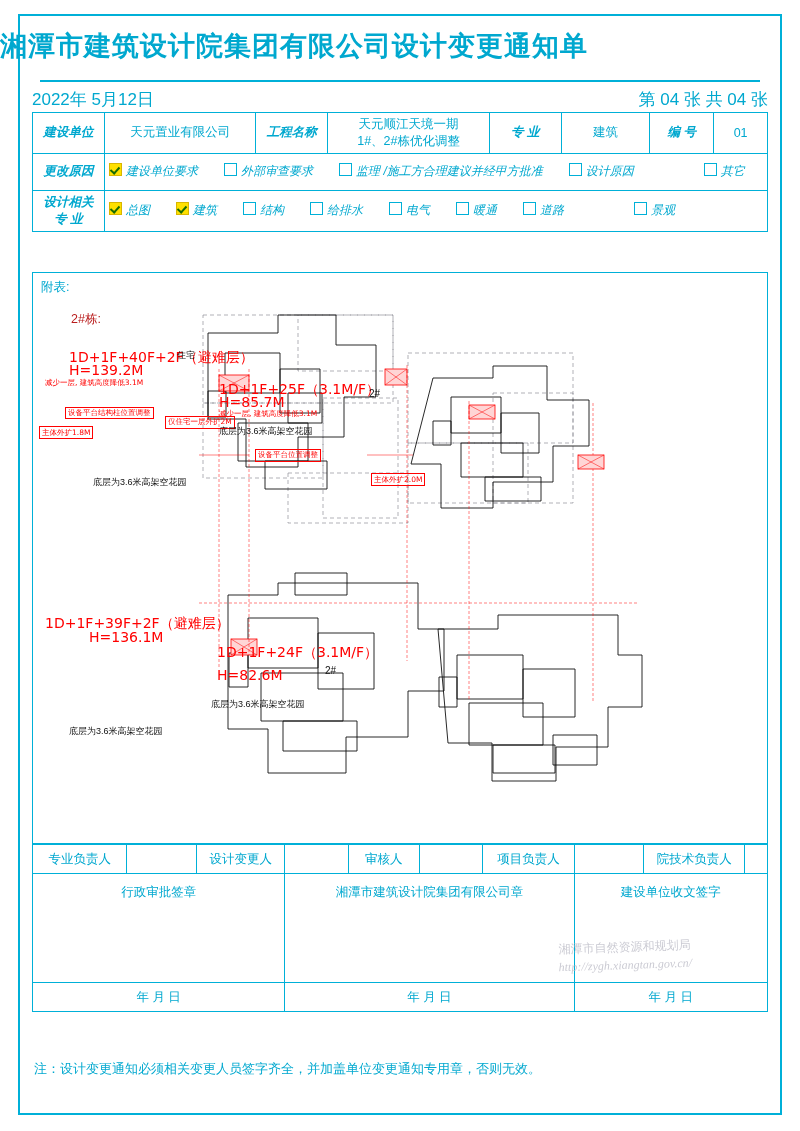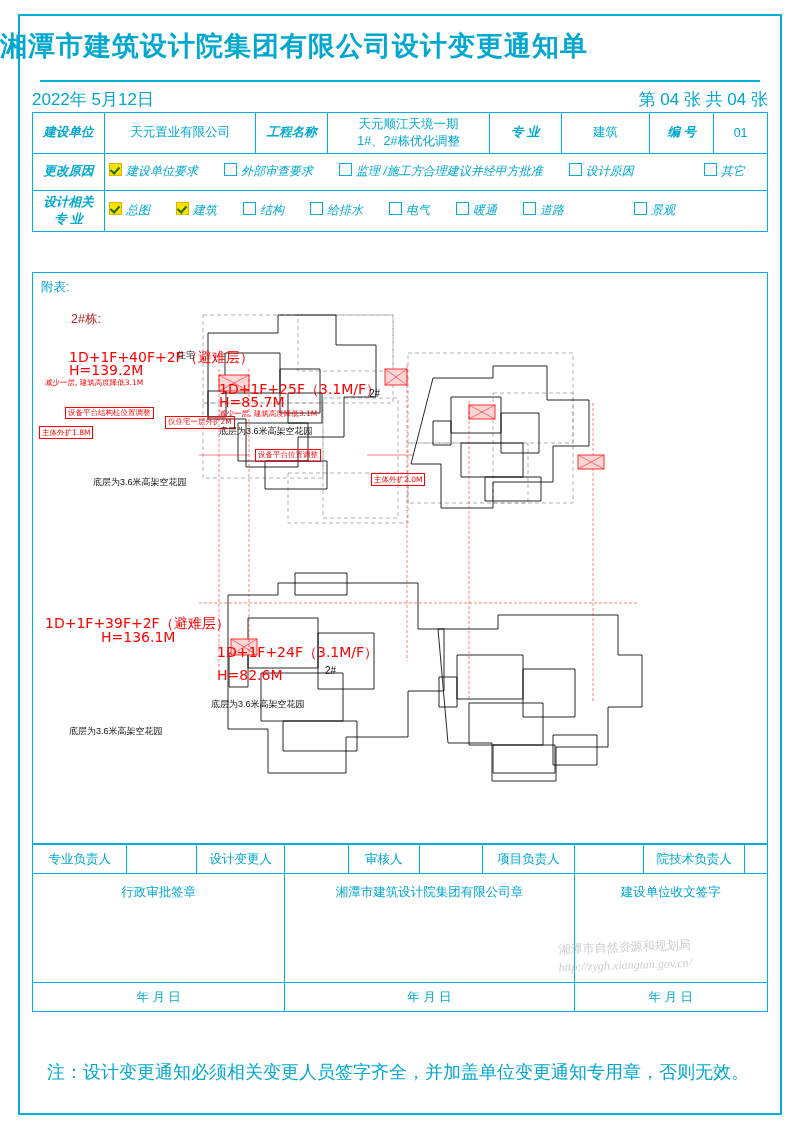--- a/index.html
+++ b/index.html
@@ -145,22 +145,22 @@
     text-align:center;
     vertical-align:middle;
     padding:2px 11px;
     margin-top:11px;
   }
   .sigtbl .tall{height:96px;vertical-align:top;padding-top:10px;}
   .ymd{ text-align:right;padding-right:14px;height:24px;}
 
   .footnote{
     position:absolute;
-    left:47px;top:1060px;
-    font-size:18px;color:#00a8cf;
+    left:34px;top:1060px;
+    font-size:13px;color:#00a8cf;
   }
   .watermark{
     position:absolute;
     left:500px;top:938px;
     width:250px;text-align:center;
     color:#b9b9c4;
     opacity:.75;
     font-size:12px;
     line-height:1.5;
     transform:rotate(-2deg);
@@ -310,21 +310,21 @@
     <div class="ann box small" style="left:132px;top:143px;line-height:1.15;text-align:right;">仅住宅一层外扩2M</div>
     <div class="ann" style="left:186px;top:108px;">1D+1F+25F（3.1M/F）</div>
     <div class="ann" style="left:186px;top:121px;">H=85.7M</div>
     <div class="ann small" style="left:186px;top:136px;">减少一层, 建筑高度降低3.1M</div>
     <div class="lbl-blk" style="left:186px;top:152px;">底层为3.6米高架空花园</div>
     <div class="lbl-blk" style="left:336px;top:115px;font-size:10px;">2#</div>
     <div class="ann box small" style="left:222px;top:176px;line-height:1.15;">设备平台位置调整</div>
     <div class="ann box small" style="left:338px;top:200px;">主体外扩2.0M</div>
 
     <div class="ann" style="left:12px;top:342px;">1D+1F+39F+2F（避难层）</div>
-    <div class="ann" style="left:20px;top:356px;padding-left:48px;">H=136.1M</div>
+    <div class="ann" style="left:8px;top:356px;padding-left:48px;">H=136.1M</div>
     <div class="lbl-blk" style="left:36px;top:452px;">底层为3.6米高架空花园</div>
     <div class="ann" style="left:184px;top:371px;">1D+1F+24F（3.1M/F）</div>
     <div class="ann" style="left:184px;top:394px;">H=82.6M</div>
     <div class="lbl-blk" style="left:178px;top:425px;">底层为3.6米高架空花园</div>
     <div class="lbl-blk" style="left:292px;top:392px;font-size:10px;">2#</div>
   </div>
 
   <table class="sigtbl">
     <tbody>
         <tr>

